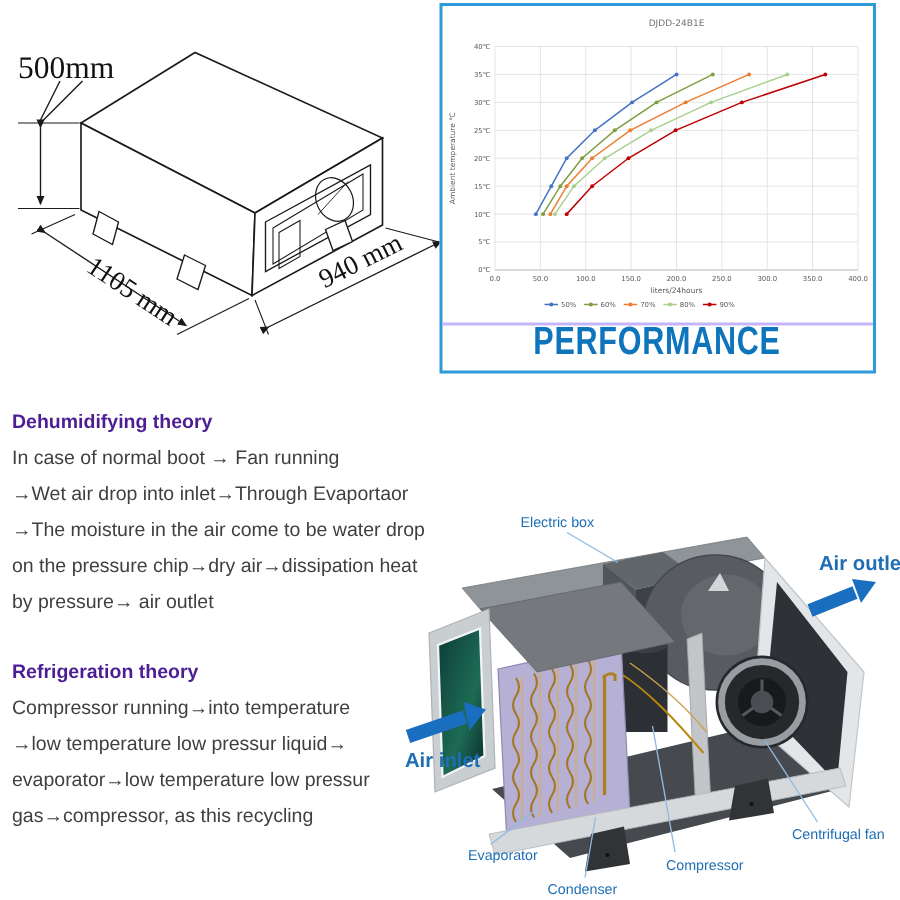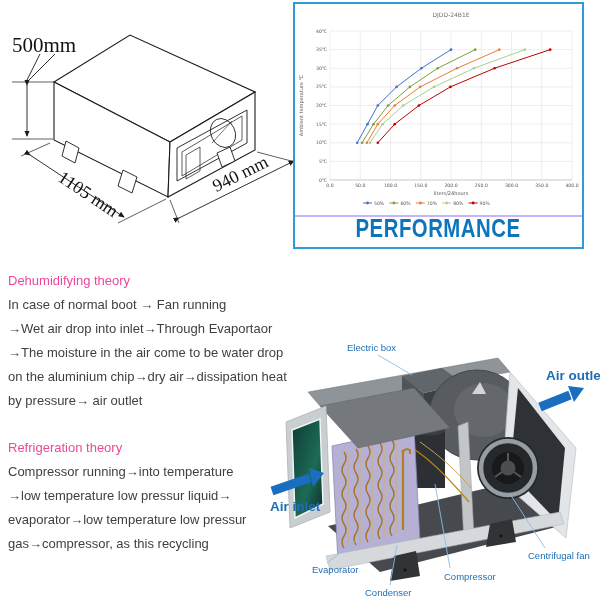--- a/index.html
+++ b/index.html
@@ -8,21 +8,21 @@
   
   #perf-panel{position:absolute;left:293px;top:2px;width:287px;height:243px;
               border:2px solid #2e9ad7;background:#fff;}
   #perf-banner{position:absolute;left:0;bottom:0;width:100%;height:30px;
                border-top:2px solid #c4b5fd;display:flex;justify-content:center;}
   #perf-banner span{display:inline-block;font-weight:700;font-size:21px;color:#0e75bc;
                     letter-spacing:.5px;transform:scale(.97,1.25);}
   
   .theory{position:absolute;left:8px;width:300px;color:#3f3f3f;font-size:13px;
           line-height:24px;white-space:nowrap;}
-  .theory .t-title{font-weight:400;color:#ec4899;}
+  .theory .t-title{font-weight:700;color:#4c1d95;}
   #dehu{top:269px;}
   #refr{top:436px;}
   svg text{user-select:none;}
 </style>
 </head>
 <body>
 
 <div id="page">
 
   <svg style="position:absolute;left:0;top:12px" width="300" height="222" viewBox="0 0 300 222">
@@ -174,21 +174,21 @@
     <div id="perf-banner">
       <span>PERFORMANCE</span>
     </div>
   </div>
 
   <div id="dehu" class="theory">
     <div class="t-title">Dehumidifying theory</div>
     <div>In case of normal boot → Fan running</div>
     <div>→Wet air drop into inlet→Through Evaportaor</div>
     <div>→The moisture in the air come to be water drop</div>
-    <div>on the aluminium chip→dry air→dissipation heat</div>
+    <div>on the pressure chip→dry air→dissipation heat</div>
     <div>by pressure→ air outlet</div>
   </div>
 
   <div id="refr" class="theory">
     <div class="t-title">Refrigeration theory</div>
     <div>Compressor running→into temperature</div>
     <div>→low temperature low pressur liquid→</div>
     <div>evaporator→low temperature low pressur</div>
     <div>gas→compressor, as this recycling</div>
   </div>

